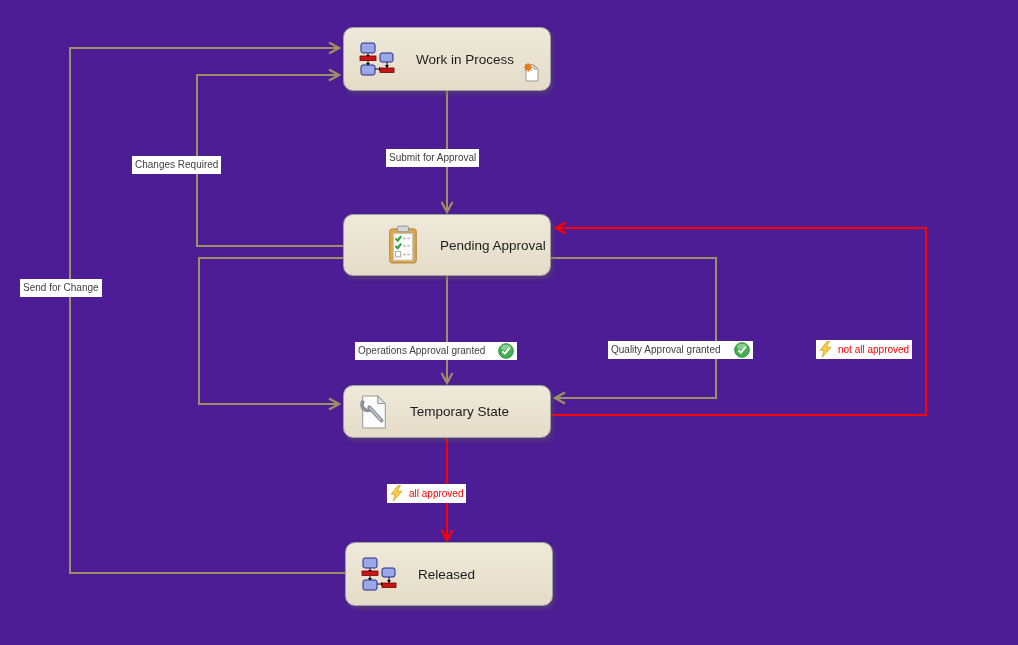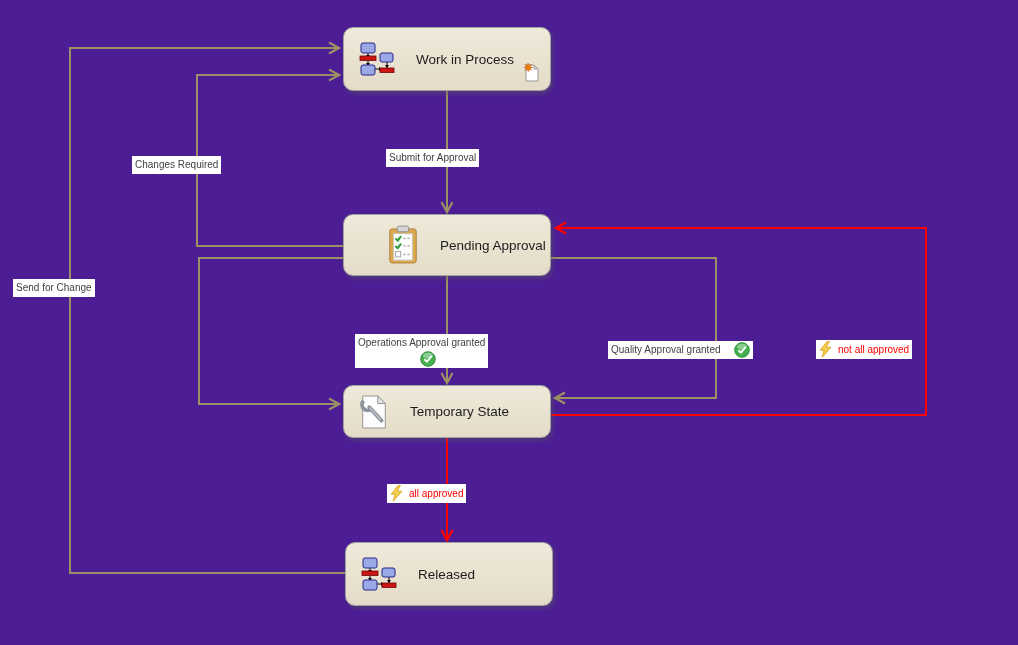--- a/index.html
+++ b/index.html
@@ -148,26 +148,26 @@
   </div>
 
   <div class="t-label" style="left:386px; top:149px;">
     <span>Submit for Approval</span>
   </div>
 
   <div class="t-label" style="left:132px; top:156px;">
     <span>Changes Required</span>
   </div>
 
-  <div class="t-label" style="left:13px; top:279px;justify-content:center;">
+  <div class="t-label" style="left:20px; top:279px;justify-content:center;">
     <span>Send for Change</span>
   </div>
 
 
-  <div class="t-label" style="left:355px; top:334px;flex-direction:column;">
+  <div class="t-label" style="left:355px; top:342px;">
     <span>Operations Approval granted</span>
     <span class="status-icon">
       <svg width="16" height="16" viewBox="0 0 16 16">
         <circle cx="8" cy="8" r="7.3" fill="#44b04e" stroke="#2e8f3c"></circle>
         <ellipse cx="8" cy="4.6" rx="5" ry="2.8" fill="rgba(255,255,255,0.38)"></ellipse>
         <path d="M4.4,8.3 L6.9,10.7 L11.6,5.1" fill="none" stroke="#ffffff" stroke-width="1.9"></path>
       </svg>
     </span>
   </div>
 

